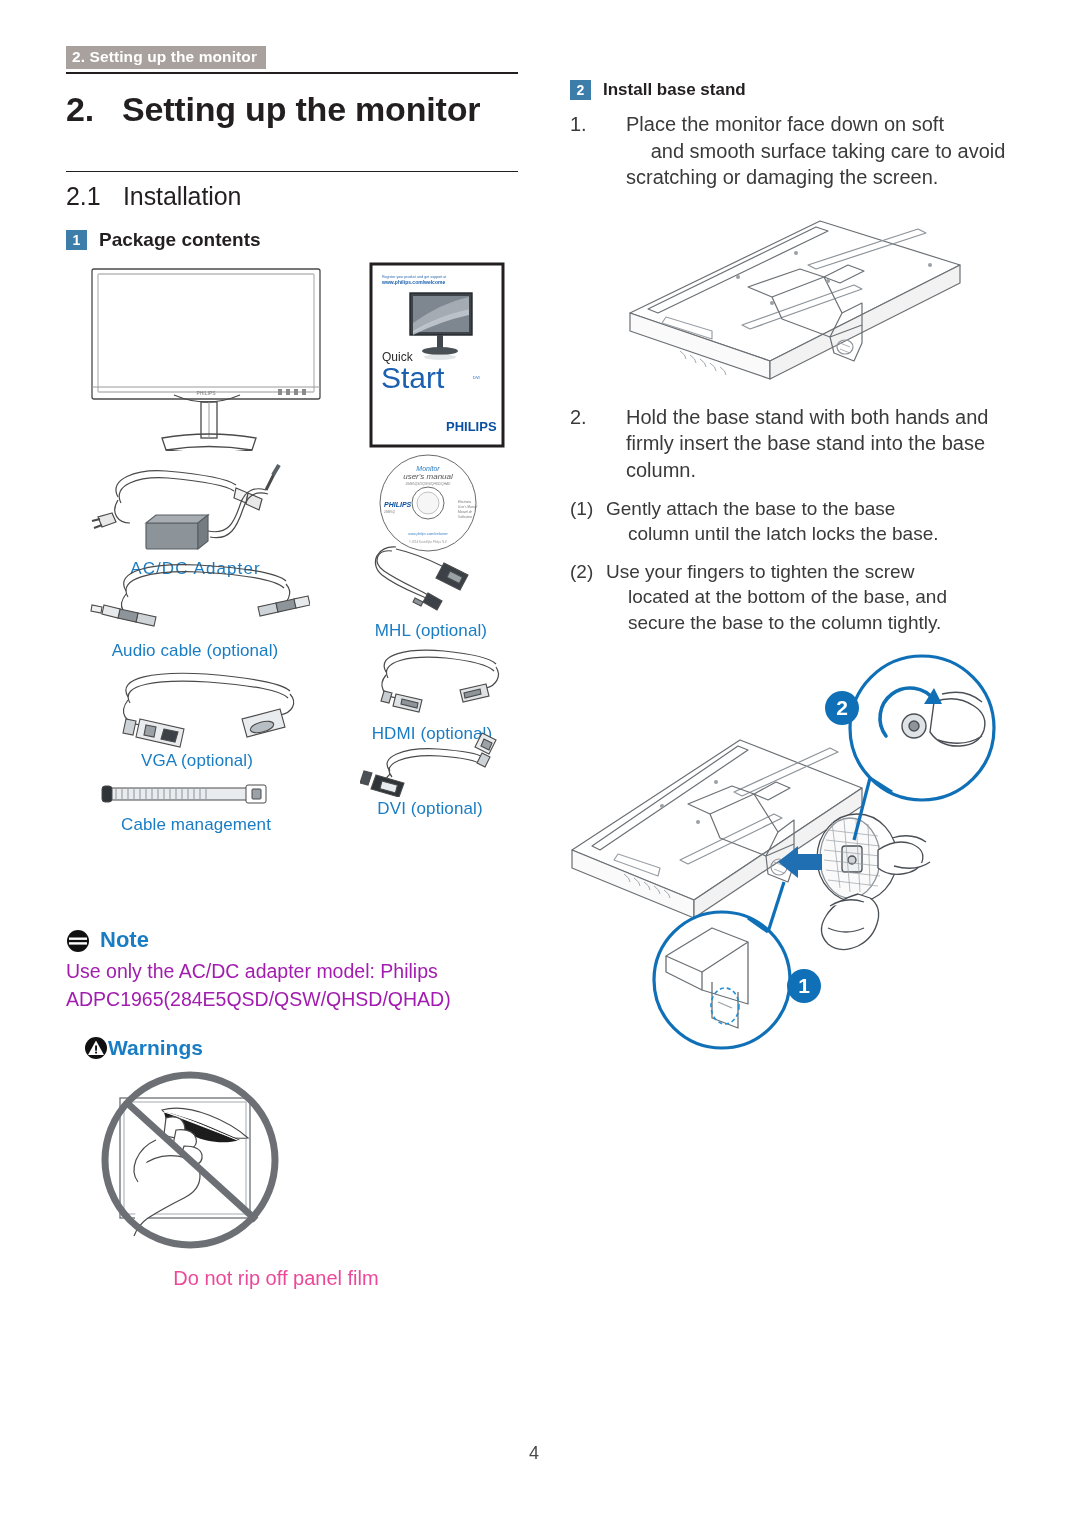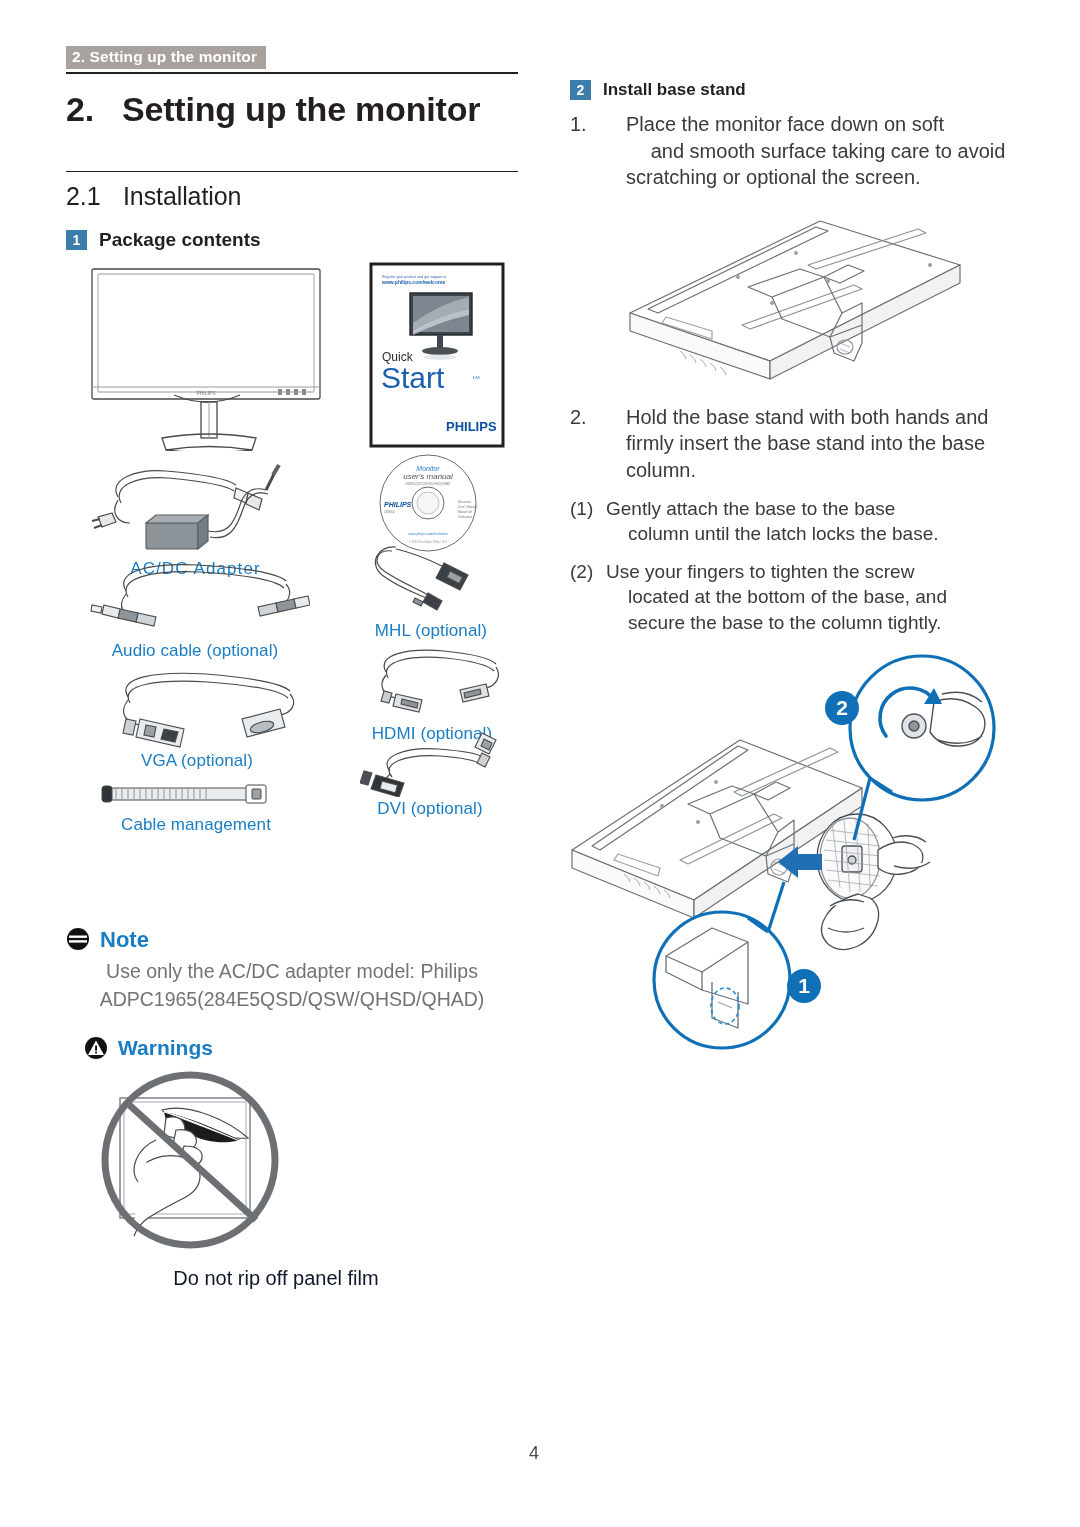--- a/index.html
+++ b/index.html
@@ -74,26 +74,26 @@
     letter-spacing:.1px;white-space:nowrap;
   }
   .cap.wide{letter-spacing:1.1px;}
 
   
   .pkg{position:relative;width:452px;height:640px;margin-top:10px;}
   .pkg-item{position:absolute;}
 
   
   .note-block{margin-top:26px;}
-  .note-head{display:flex;align-items:flex-start;}
+  .note-head{display:flex;align-items:flex-end;}
   .note-head .ttl{color:#1a7dc4;font-size:22px;font-weight:bold;margin-left:10px;}
-  .note-body{color:#737373;font-size:19.5px;line-height:1.45;margin-top:4px;text-align:center;}
+  .note-body{color:#a21caf;font-size:19.5px;line-height:1.45;margin-top:4px;}
   .warn-head{display:flex;align-items:center;margin-top:22px;margin-left:18px;}
-  .warn-head .ttl{color:#1a7dc4;font-size:21px;font-weight:bold;margin-left:10px;}
-  .warn-cap{color:#0f172a;font-size:20px;text-align:center;width:420px;margin-top:4px;}
+  .warn-head .ttl{color:#1a7dc4;font-size:21px;font-weight:bold;}
+  .warn-cap{color:#ec4899;font-size:20px;text-align:center;width:420px;margin-top:4px;}
 
   .page-num{
     position:absolute;left:0;right:0;top:1443px;text-align:center;
     font-size:18px;color:#4a4a4a;
   }
 </style>
 </head>
 <body>
 
 <div class="page">
@@ -390,21 +390,21 @@
     <div class="badge-head" style="margin-top:0;">
       <span class="badge">2</span>
       <span class="badge-label sm">Install base stand</span>
     </div>
 
     <div class="step">
       <span class="marker">1.</span>
       <span class="body">
         <span style="display: block;">Place the monitor face down on soft</span>
         <span style="display: block; text-align: center;">and smooth surface taking care to avoid</span>
-        <span style="display: block;">scratching or optional the screen.</span>
+        <span style="display: block;">scratching or damaging the screen.</span>
       </span>
     </div>
 
     <div style="margin-top:12px;margin-left:-8px;">
       <svg width="460" height="190" viewBox="0 0 460 190">
         <g fill="none" stroke="#6b7075" stroke-width="1.2" stroke-linejoin="round">
           <path d="M68 110 L258 18 L398 62 L208 158 Z" fill="#ffffff"></path>
           <path d="M68 110 L68 128 L208 176 L208 158 Z" fill="#fafafa"></path>
           <path d="M208 158 L208 176 L398 80 L398 62 Z" fill="#f2f2f2"></path>
           <path d="M86 106 L254 24 L266 28 L96 110 Z"></path>

